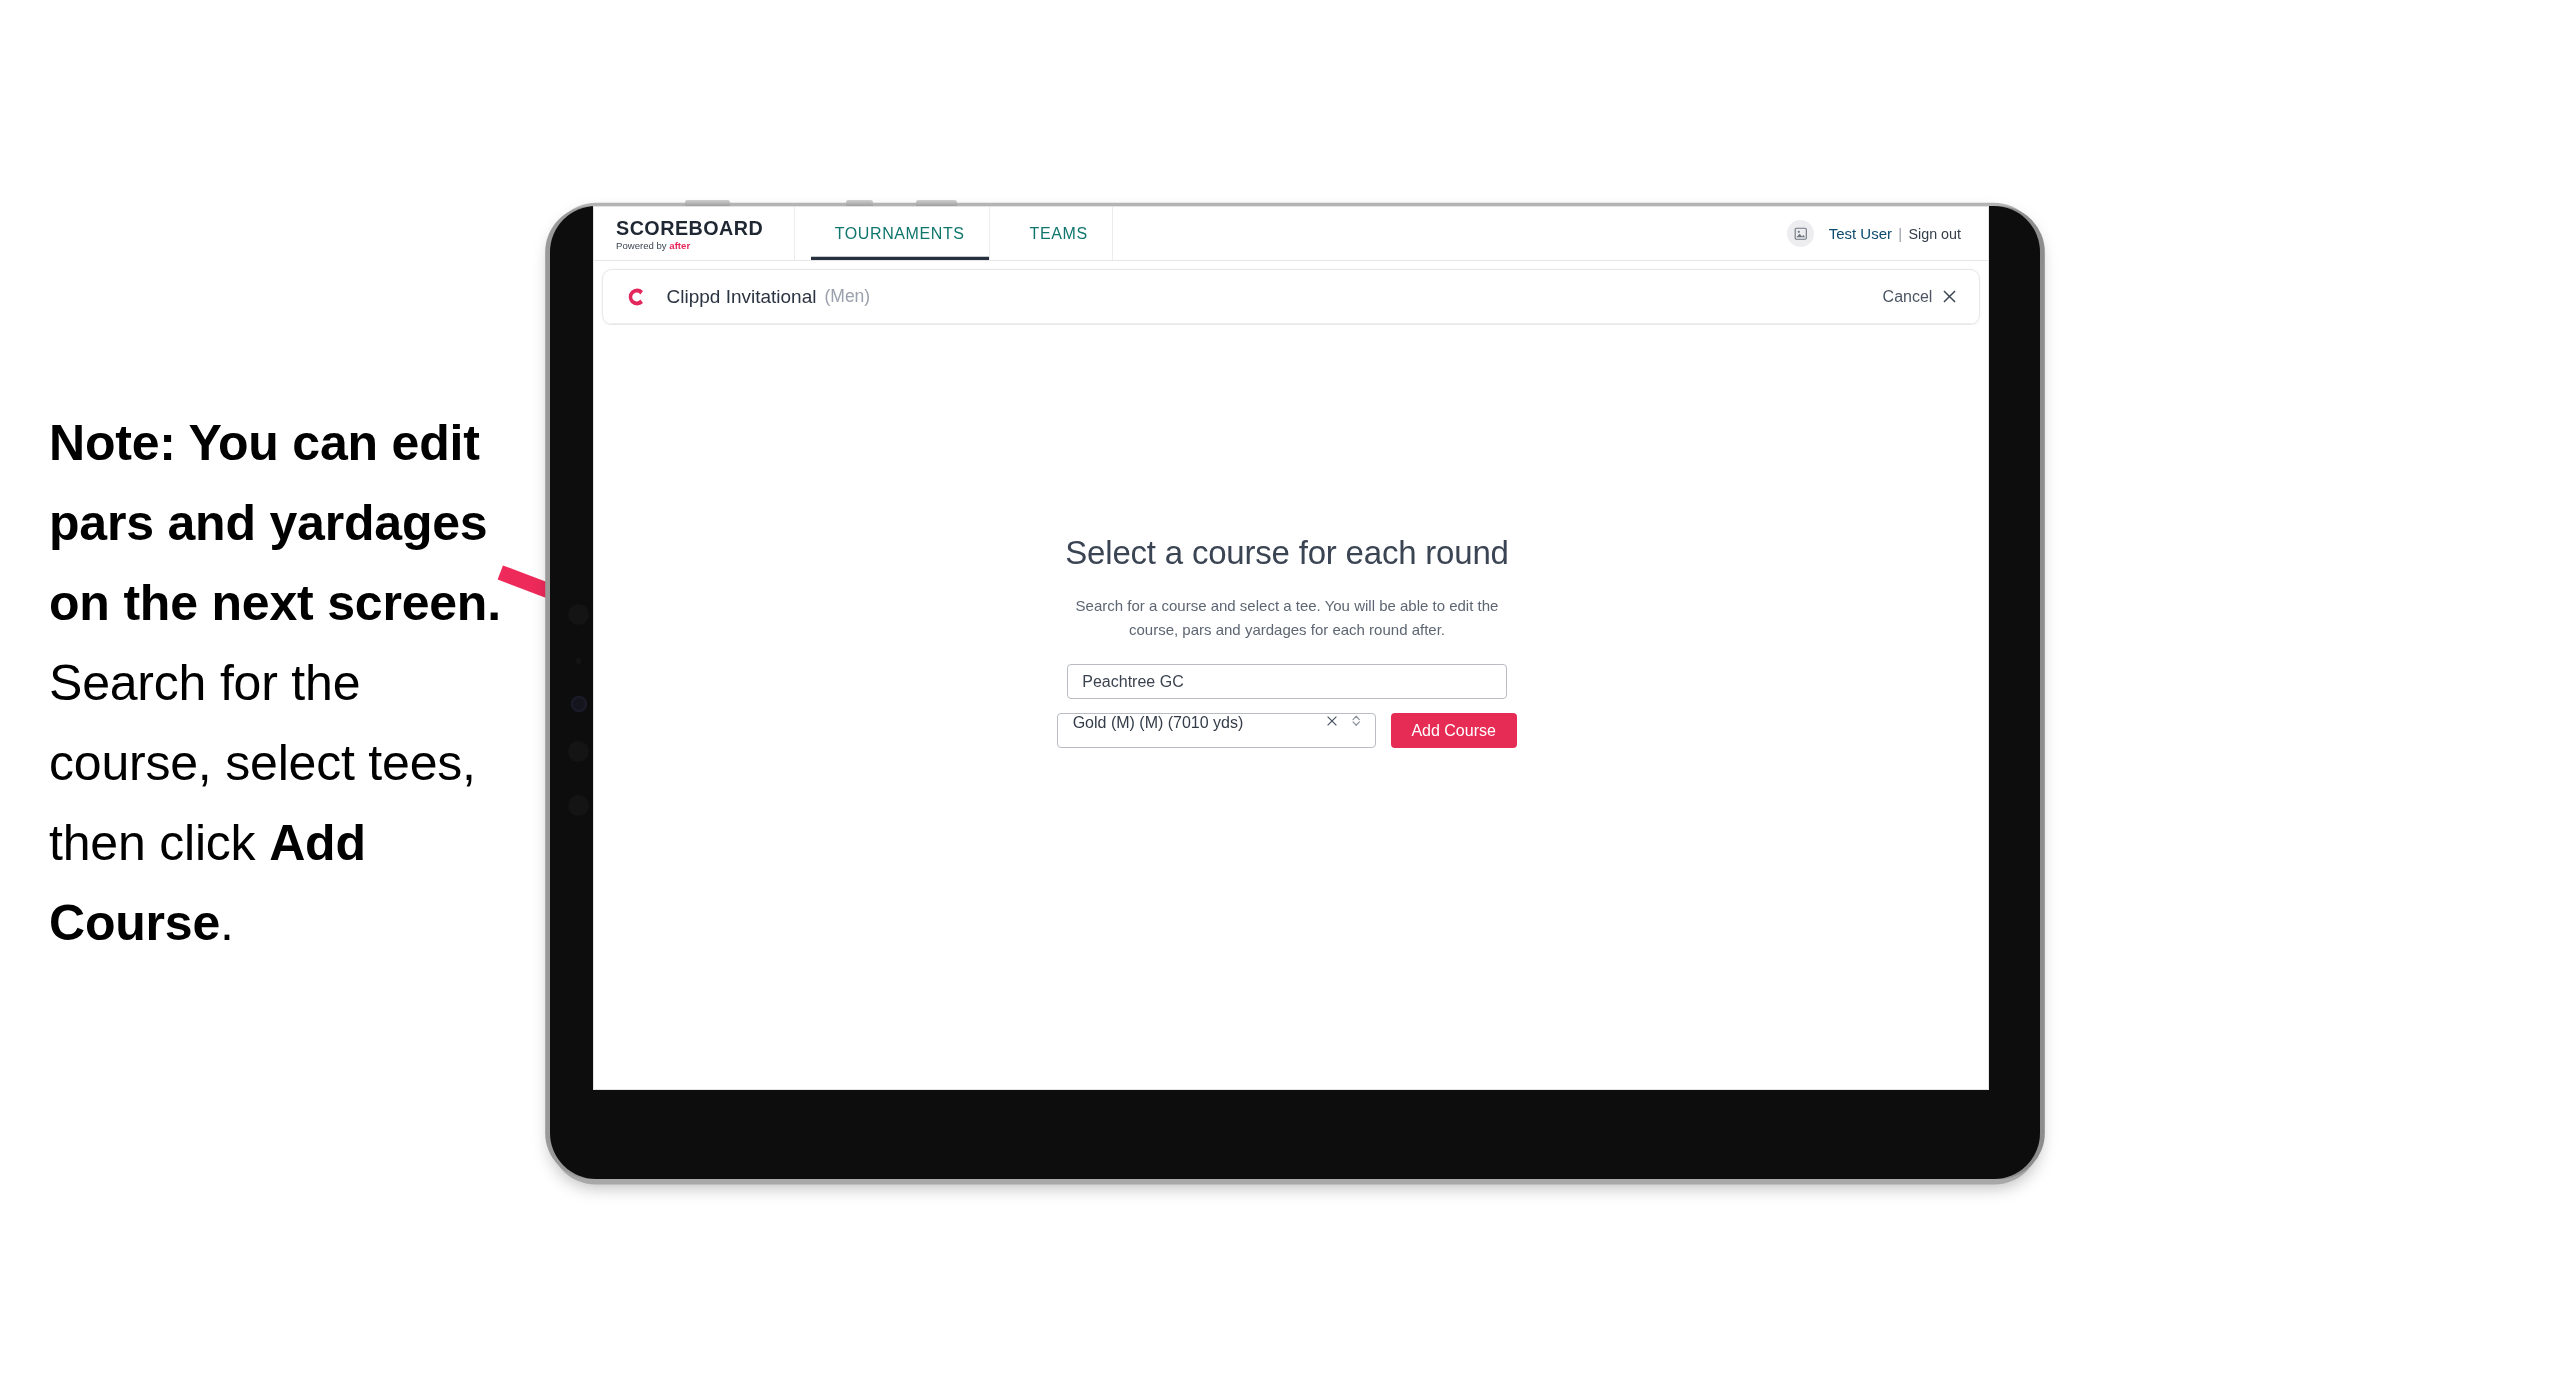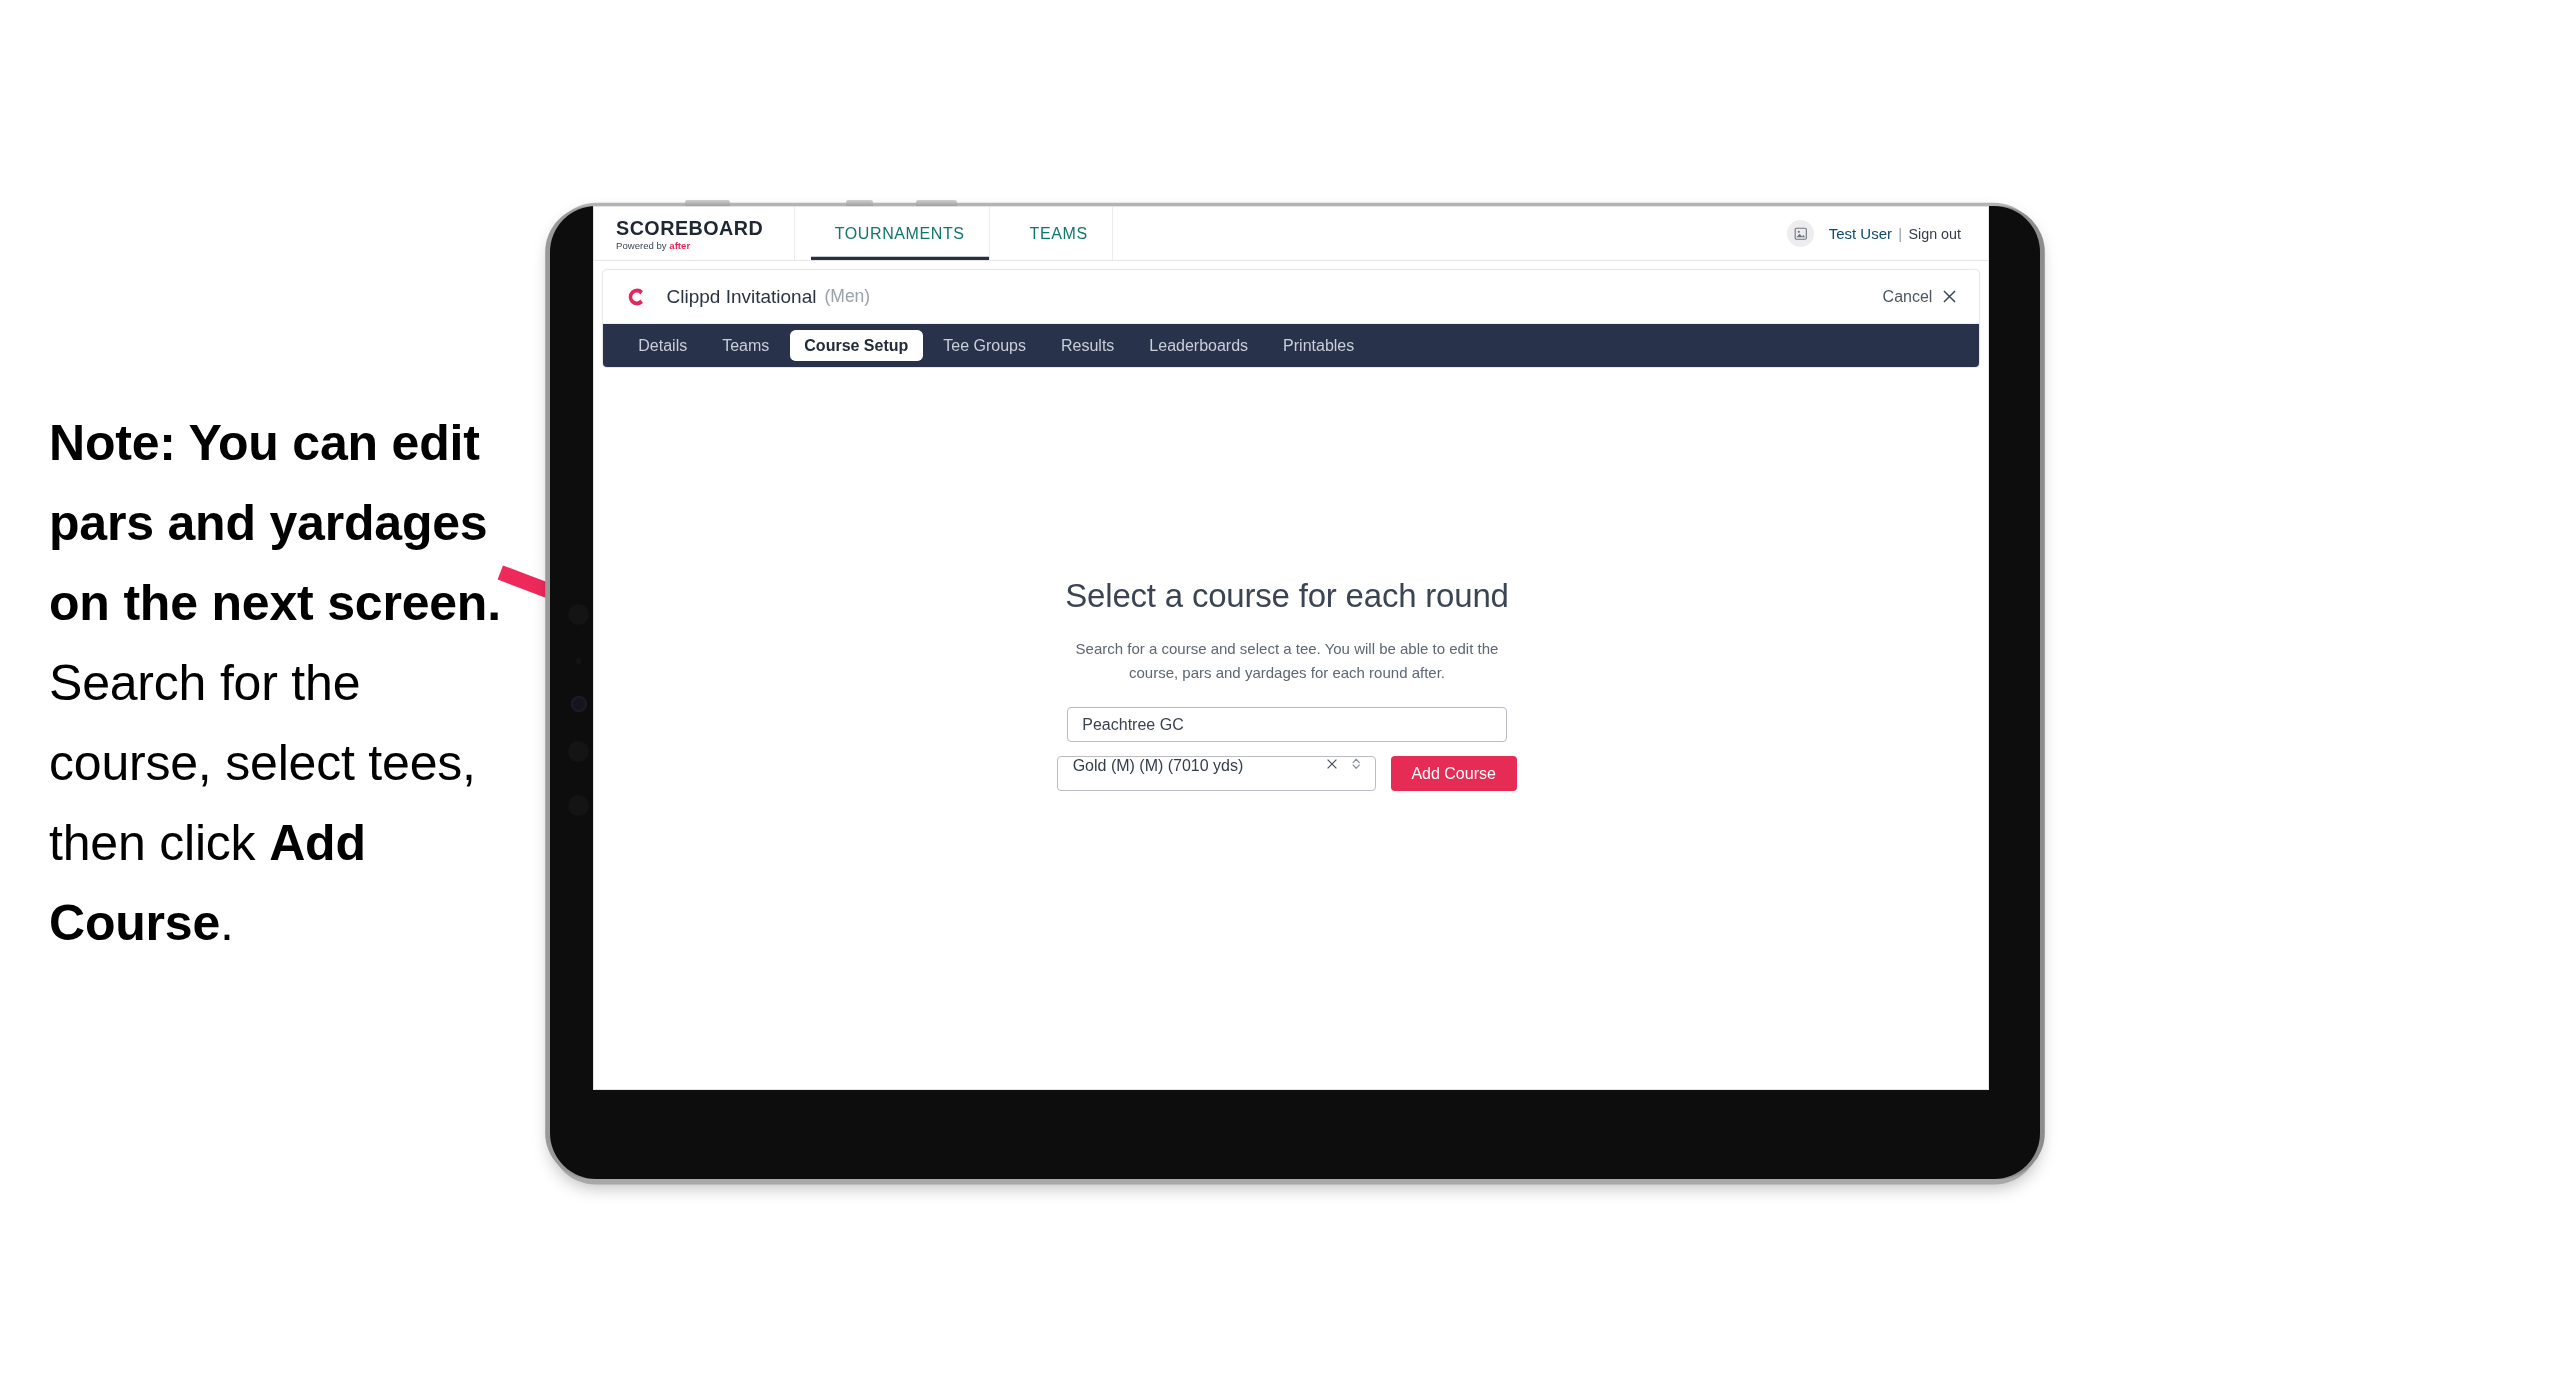--- a/index.html
+++ b/index.html
@@ -100,21 +100,21 @@
   }
   #avatar svg { display: block; }
   #user-name { font-size: 15px; color: #0c4a6e; }
   #divider-pipe { color: #9aa0aa; font-size: 15px; margin: 0 -8px; }
   #signout { font-size: 14.3px; color: #333c49; cursor: pointer; }
 
   
   #card {
     margin: 8px 8px 0 8px; background: #ffffff;
     border: 0.8px solid #e8e8e8;
-    border-radius: 5px;
+    border-radius: 10px;
     box-shadow: 0 0.8px 2.4px rgba(0,0,0,.05);
     overflow: hidden;
   }
   #card-head {
     display: flex; align-items: center; height: 54px; padding: 0 22px;
     border-bottom: 0.8px solid #eeeeee;
   }
   #clippd-c {
     width: 24px; height: 24px; margin-right: 17.5px; flex: none;
   }
@@ -254,29 +254,20 @@
 
           <div id="cancel-wrap">
             <span id="cancel-label">Cancel</span>
             <svg width="15" height="15" viewBox="0 0 19 19">
               <line x1="2.5" y1="2.5" x2="16.5" y2="16.5" stroke="#3c4653" stroke-width="1.9"></line>
               <line x1="16.5" y1="2.5" x2="2.5" y2="16.5" stroke="#3c4653" stroke-width="1.9"></line>
             </svg>
           </div>
         </div>
 
-        <div id="tabstrip">
-          <div class="tab"><span>Details</span></div>
-          <div class="tab"><span>Teams</span></div>
-          <div class="tab active"><span>Course Setup</span></div>
-          <div class="tab"><span>Tee Groups</span></div>
-          <div class="tab"><span>Results</span></div>
-          <div class="tab"><span>Leaderboards</span></div>
-          <div class="tab"><span>Printables</span></div>
-        </div>
       </div>
 
       <div id="canvas">
         <div id="centerblock">
 
           <h1 id="heading">Select a course for each round</h1>
           <p id="subtitle">Search for a course and select a tee. You will be able to edit the course, pars and yardages for each round after.</p>
 
           <div id="search-row">
             <input id="search-input" type="text" value="Peachtree GC" style="">

